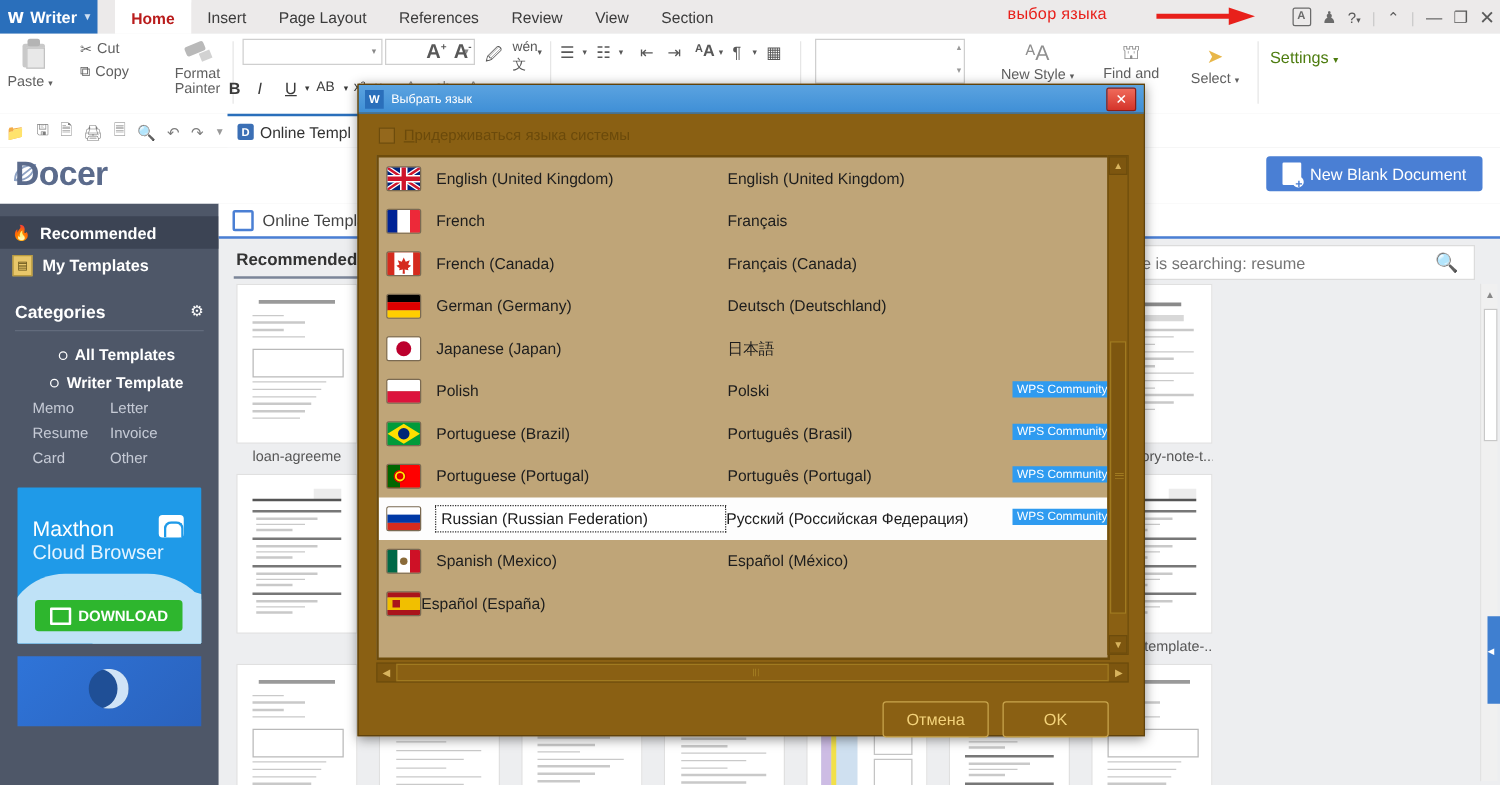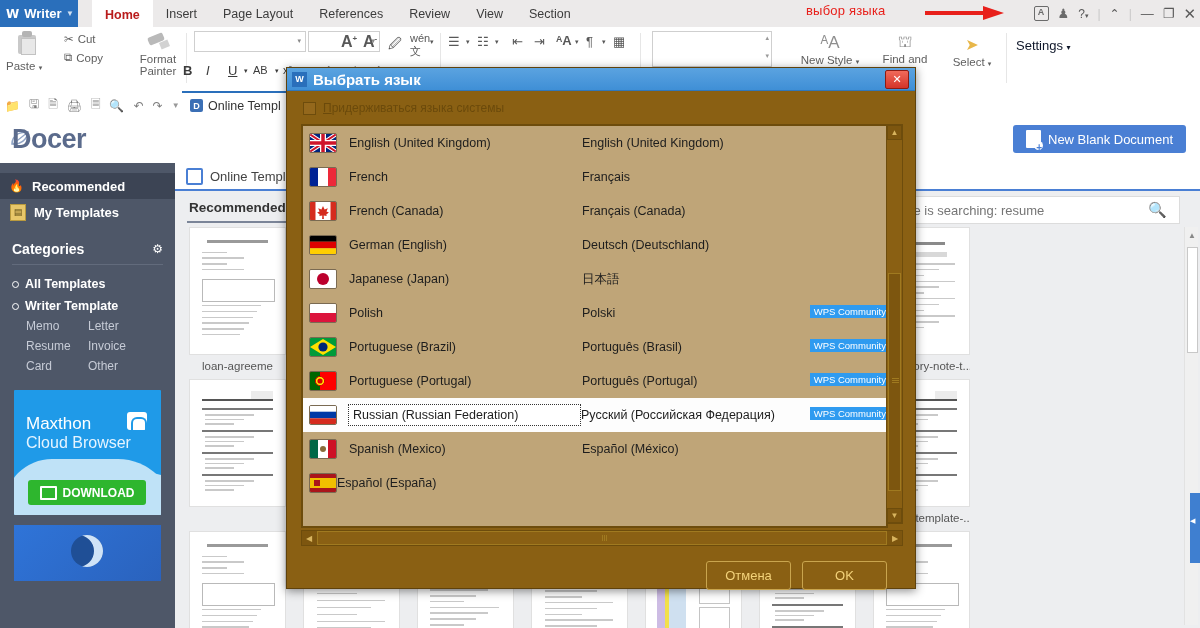--- a/index.html
+++ b/index.html
@@ -72,21 +72,21 @@
   .nbdoc{width:15px;height:18px;background:#fff;border-radius:1px;position:relative;}
   .nbdoc:after{content:"";position:absolute;right:-2px;bottom:-2px;width:9px;height:9px;background:#fff;border-radius:50%;}
   .nbdoc:before{content:"+";position:absolute;right:-1px;bottom:-5px;color:#4a7fd4;font-size:10px;font-weight:bold;z-index:2;}
 
   .sidebar{position:absolute;left:0;top:45px;width:175px;height:465px;background:#4e5768;}
   .sb-item{height:26px;display:flex;align-items:center;gap:8px;padding-left:10px;color:#fff;font-size:13px;font-weight:bold;box-sizing:border-box;}
   .sb-item.sel{background:#3c4454;}
   .sb-ico{width:14px;height:15px;display:flex;align-items:center;justify-content:center;font-size:12px;}
   .sb-cat{margin-top:16px;padding:0 12px;display:flex;align-items:center;justify-content:space-between;color:#fff;font-size:14px;font-weight:bold;}
   .sb-rule{margin:7px 12px 0;height:1px;background:#626b7c;}
-  .sb-link{display:flex;align-items:center;gap:6px;padding-left:12px;height:22px;color:#fff;font-size:12.5px;font-weight:bold;}
+  .sb-link{display:flex;align-items:center;gap:6px;padding-left:12px;height:22px;color:#fff;font-size:12.5px;font-weight:bold;justify-content:center;}
   .dot{width:5px;height:5px;border:1px solid #fff;border-radius:50%;}
   .subgrid{display:grid;grid-template-columns:62px 62px;padding-left:26px;color:#c6cbd6;font-size:12px;row-gap:1px;}
   .subgrid span{height:19px;line-height:19px;}
   .ad{margin:14px auto 0;width:147px;}
   .ad1{height:125px;background:#1f9ae8;position:relative;overflow:hidden;border-radius:1px;}
   .ad1 .t1{position:absolute;left:12px;top:24px;color:#fff;font-size:17px;font-weight:normal;}
   .ad1 .t2{position:absolute;left:12px;top:44px;color:#e5f4ff;font-size:16px;}
   .ad1 .mico{position:absolute;right:14px;top:22px;width:20px;height:18px;background:#fff;border-radius:3px;}
   .ad1 .mico:after{content:"";position:absolute;left:4px;top:5px;width:12px;height:11px;border:2px solid #1f9ae8;border-bottom:none;border-radius:6px 6px 0 0;}
   .ad1 .cloud{position:absolute;left:-10px;bottom:0;width:170px;height:56px;background:#bfe2f7;border-radius:60px 70px 0 0;}
@@ -121,21 +121,21 @@
   .blue-bar{position:absolute;right:0;top:330px;width:10px;height:70px;background:#3f7fd0;}
   .blue-bar:after{content:"◀";position:absolute;left:0px;top:24px;color:#fff;font-size:7px;}
 
   
   .dlg{position:absolute;left:286px;top:67px;width:628px;height:520px;background:#8a6013;
        border:1px solid #5f420c;box-shadow:0 2px 9px rgba(0,0,0,.45);}
   .dlg-title{height:23px;background:linear-gradient(#5ba3e0,#3f8fd6);display:flex;align-items:center;
        padding:0 3px;box-sizing:border-box;border-bottom:1px solid #2f77bb;}
   .dlg-title .wico{width:15px;height:15px;background:#2a6fbb;color:#fff;font-size:9px;font-weight:bold;
        display:flex;align-items:center;justify-content:center;margin:0 6px 0 2px;}
-  .dlg-title .ttxt{color:#fff;font-size:15px;font-weight:bold;flex:1;}
+  .dlg-title .ttxt{color:#fff;font-size:10px;font-weight:normal;flex:1;}
   .dlg-close{width:22px;height:17px;background:linear-gradient(#f06a5a,#d4342a);border:1px solid #8c1c14;
        border-radius:2px;color:#fff;font-size:11px;font-weight:bold;display:flex;align-items:center;justify-content:center;margin-right:3px;}
   .dlg-body{position:relative;height:497px;}
   .chkrow{position:absolute;left:16px;top:10px;display:flex;align-items:center;gap:7px;}
   .chkbox{width:11px;height:11px;border:1px solid #6d4c0c;background:#94681c;}
   .chklbl{font-size:12px;color:#6b4a0b;}
   .chklbl u{text-decoration:underline;}
 
   .listwrap{position:absolute;left:14px;top:33px;width:600px;height:474px;}
   .listbox{position:absolute;left:0;top:0;width:583px;height:400px;background:#bfa578;
@@ -296,21 +296,21 @@
     <div style="position:absolute;left:874px;top:6px;width:62px;text-align:center">
       <div style="font-size:16px;color:#8f8f8f">⛫</div>
       <div class="lbl-sm"><span>Find and</span></div>
       <div class="lbl-sm"><span>e</span> <span style="font-size:7px">▾</span></div>
     </div>
     <div style="position:absolute;left:944px;top:8px;width:56px;text-align:center">
       <div style="font-size:16px;color:#e8b74a">➤</div>
       <div class="lbl-sm" style="margin-top:2px"><span>Select</span> <span style="font-size:7px">▾</span></div>
     </div>
     <div class="vsep" style="left:1006px"></div>
-    <div style="position:absolute;left:1016px;top:11px;font-size:13px;color:#0f172a">
+    <div style="position:absolute;left:1016px;top:11px;font-size:13px;color:#4d7c0f">
       <span>Settings</span> <span style="font-size:8px">▾</span>
     </div>
   </div>
 
   <div class="qbar">
     <div class="qicons">
       <span class="orange">📁</span>
       <span>🖫</span>
       <span>🗎</span>
       <span>🖨</span>
@@ -888,21 +888,21 @@
               <span class="lnative">Français (Canada)</span>
             </div>
             <div class="lrow">
               <span class="flag">
                 <svg width="30" height="20" viewBox="0 0 30 20" preserveAspectRatio="none" style="position:absolute;left:-2px;top:-1px;width:30px;height:20px">
                   <rect width="30" height="6.7" fill="#000"></rect>
                   <rect y="6.7" width="30" height="6.6" fill="#dd0000"></rect>
                   <rect y="13.3" width="30" height="6.7" fill="#ffce00"></rect>
                 </svg>
               </span>
-              <span class="lname">German (English)</span>
+              <span class="lname">German (Germany)</span>
               <span class="lnative">Deutsch (Deutschland)</span>
             </div>
             <div class="lrow">
               <span class="flag">
                 <svg width="30" height="20" viewBox="0 0 30 20" preserveAspectRatio="none" style="position:absolute;left:-2px;top:-1px;width:30px;height:20px">
                   <rect width="30" height="20" fill="#fff"></rect>
                   <circle cx="15" cy="10" r="6" fill="#bc002d"></circle>
                 </svg>
               </span>
               <span class="lname">Japanese (Japan)</span>

